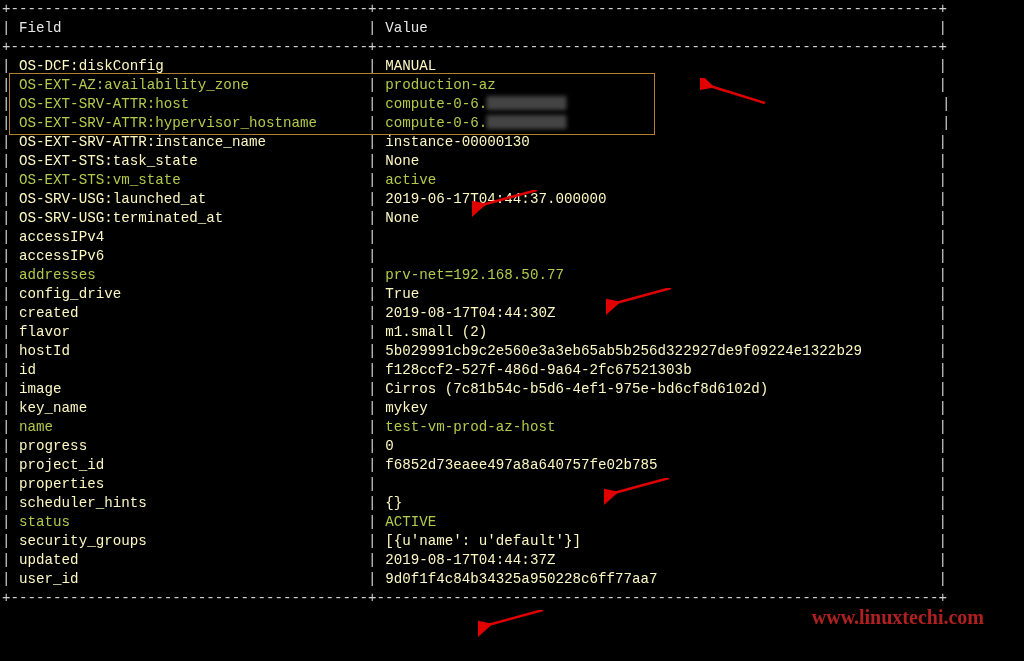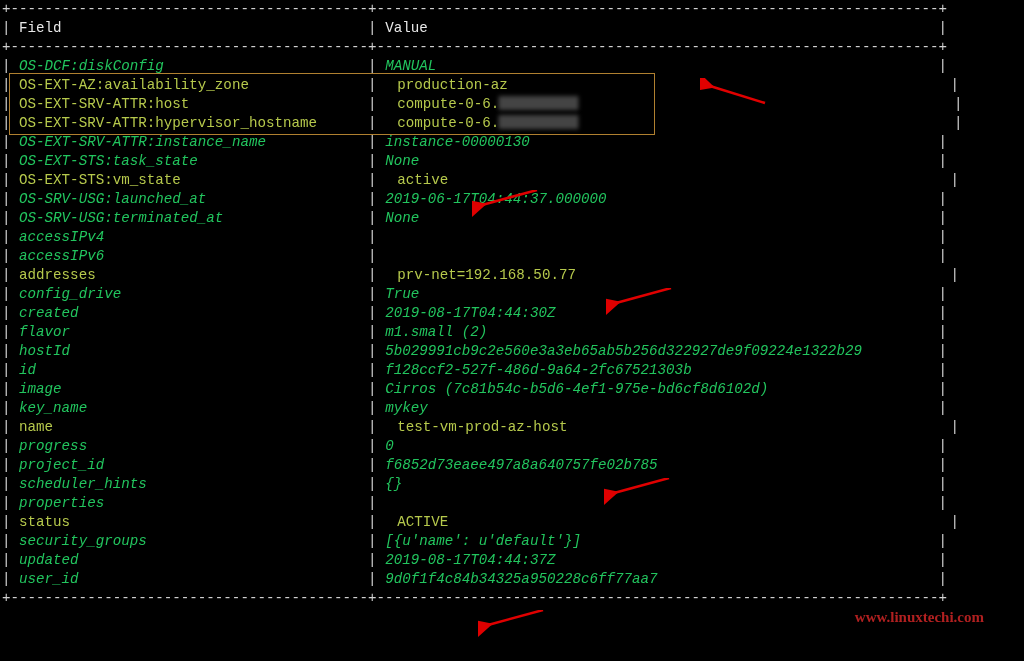--- a/index.html
+++ b/index.html
@@ -14,40 +14,40 @@
     height: 661px;
     overflow: hidden;
   }
   .terminal {
     padding: 0 2px;
     position: relative;
   }
   .pipe { color: #d0d0d0; }
   .dash { color: #d0d0d0; letter-spacing: 0; }
   .field-hl { color: #b6c94c; }
-  .value-hl { color: #b6c94c; margin-left: 12px; }
-  .dim { color: #22c55e; font-style: italic; }
+  .value-hl { color: #b6c94c; }
+  .dim { color: #fef9c3; }
   .header-row { color: #e8e8e8; font-weight: 500; margin-top: 32px; }
   .row { white-space: pre; }
   .boxed-area {
     position: absolute;
     border: 1px solid #b08030;
     pointer-events: none;
   }
   .arrow {
     position: absolute;
     pointer-events: none;
   }
   .watermark {
     position: absolute;
     right: 40px;
     bottom: 34px;
     color: #b02020;
     font-family: "Times New Roman", serif;
-    font-size: 15px;
+    font-size: 20px;
     font-weight: bold;
   }
   .blur {
     display: inline-block;
     vertical-align: -2px;
     height: 14px;
     background: repeating-linear-gradient(90deg, #666 0 2px, #222 2px 4px);
     filter: blur(2px);
     border-radius: 1px;
   }
@@ -74,22 +74,22 @@
     <div class="row"><span class="pipe">| </span><span class="dim">config_drive                            </span><span class="pipe"> | </span><span class="dim">True                                                            </span><span class="pipe"> |</span></div>
     <div class="row"><span class="pipe">| </span><span class="dim">created                                 </span><span class="pipe"> | </span><span class="dim">2019-08-17T04:44:30Z                                            </span><span class="pipe"> |</span></div>
     <div class="row"><span class="pipe">| </span><span class="dim">flavor                                  </span><span class="pipe"> | </span><span class="dim">m1.small (2)                                                    </span><span class="pipe"> |</span></div>
     <div class="row"><span class="pipe">| </span><span class="dim">hostId                                  </span><span class="pipe"> | </span><span class="dim">5b029991cb9c2e560e3a3eb65ab5b256d322927de9f09224e1322b29        </span><span class="pipe"> |</span></div>
     <div class="row"><span class="pipe">| </span><span class="dim">id                                      </span><span class="pipe"> | </span><span class="dim">f128ccf2-527f-486d-9a64-2fc67521303b                            </span><span class="pipe"> |</span></div>
     <div class="row"><span class="pipe">| </span><span class="dim">image                                   </span><span class="pipe"> | </span><span class="dim">Cirros (7c81b54c-b5d6-4ef1-975e-bd6cf8d6102d)                   </span><span class="pipe"> |</span></div>
     <div class="row"><span class="pipe">| </span><span class="dim">key_name                                </span><span class="pipe"> | </span><span class="dim">mykey                                                           </span><span class="pipe"> |</span></div>
     <div class="row"><span class="pipe">| </span><span class="field-hl">name                                    </span><span class="pipe"> | </span><span class="value-hl">test-vm-prod-az-host                                            </span><span class="pipe"> |</span></div>
     <div class="row"><span class="pipe">| </span><span class="dim">progress                                </span><span class="pipe"> | </span><span class="dim">0                                                               </span><span class="pipe"> |</span></div>
     <div class="row"><span class="pipe">| </span><span class="dim">project_id                              </span><span class="pipe"> | </span><span class="dim">f6852d73eaee497a8a640757fe02b785                                </span><span class="pipe"> |</span></div>
+    <div class="row"><span class="pipe">| </span><span class="dim">properties                              </span><span class="pipe"> | </span><span class="dim">                                                                </span><span class="pipe"> |</span></div>
     <div class="row"><span class="pipe">| </span><span class="dim">scheduler_hints                         </span><span class="pipe"> | </span><span class="dim">{}                                                              </span><span class="pipe"> |</span></div>
-    <div class="row"><span class="pipe">| </span><span class="dim">properties                              </span><span class="pipe"> | </span><span class="dim">                                                                </span><span class="pipe"> |</span></div>
     <div class="row"><span class="pipe">| </span><span class="field-hl">status                                  </span><span class="pipe"> | </span><span class="value-hl">ACTIVE                                                          </span><span class="pipe"> |</span></div>
     <div class="row"><span class="pipe">| </span><span class="dim">security_groups                         </span><span class="pipe"> | </span><span class="dim">[{u'name': u'default'}]                                         </span><span class="pipe"> |</span></div>
     <div class="row"><span class="pipe">| </span><span class="dim">updated                                 </span><span class="pipe"> | </span><span class="dim">2019-08-17T04:44:37Z                                            </span><span class="pipe"> |</span></div>
     <div class="row"><span class="pipe">| </span><span class="dim">user_id                                 </span><span class="pipe"> | </span><span class="dim">9d0f1f4c84b34325a950228c6ff77aa7                                </span><span class="pipe"> |</span></div>
     <div class="row"><span class="dash">+------------------------------------------+------------------------------------------------------------------+</span></div>
   </div>
 
 <div class="boxed-area" id="highlight-box" style="top: 73px; left: 9px; width: 644px; height: 60px;"></div>
 
 <svg class="arrow" id="arrow-box-top" width="70" height="30" viewBox="0 0 70 30" style="left: 700px; top: 78px;">

